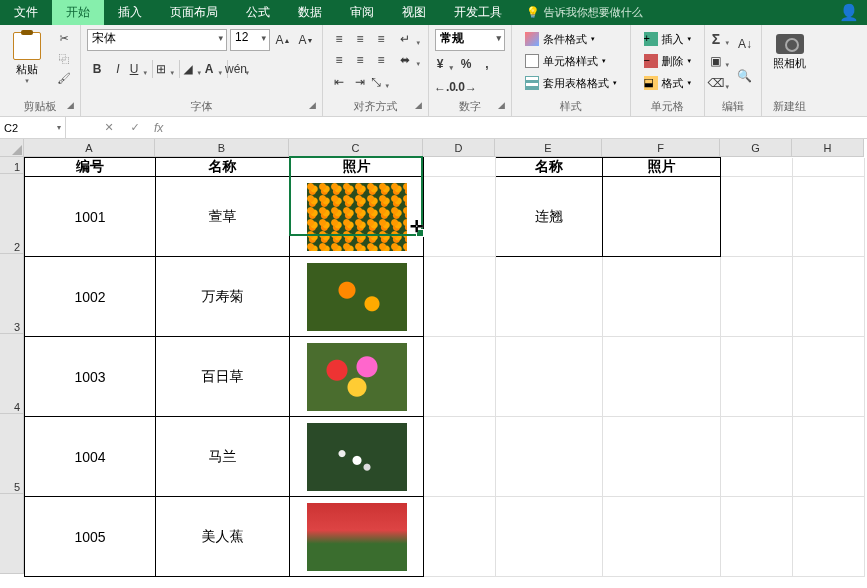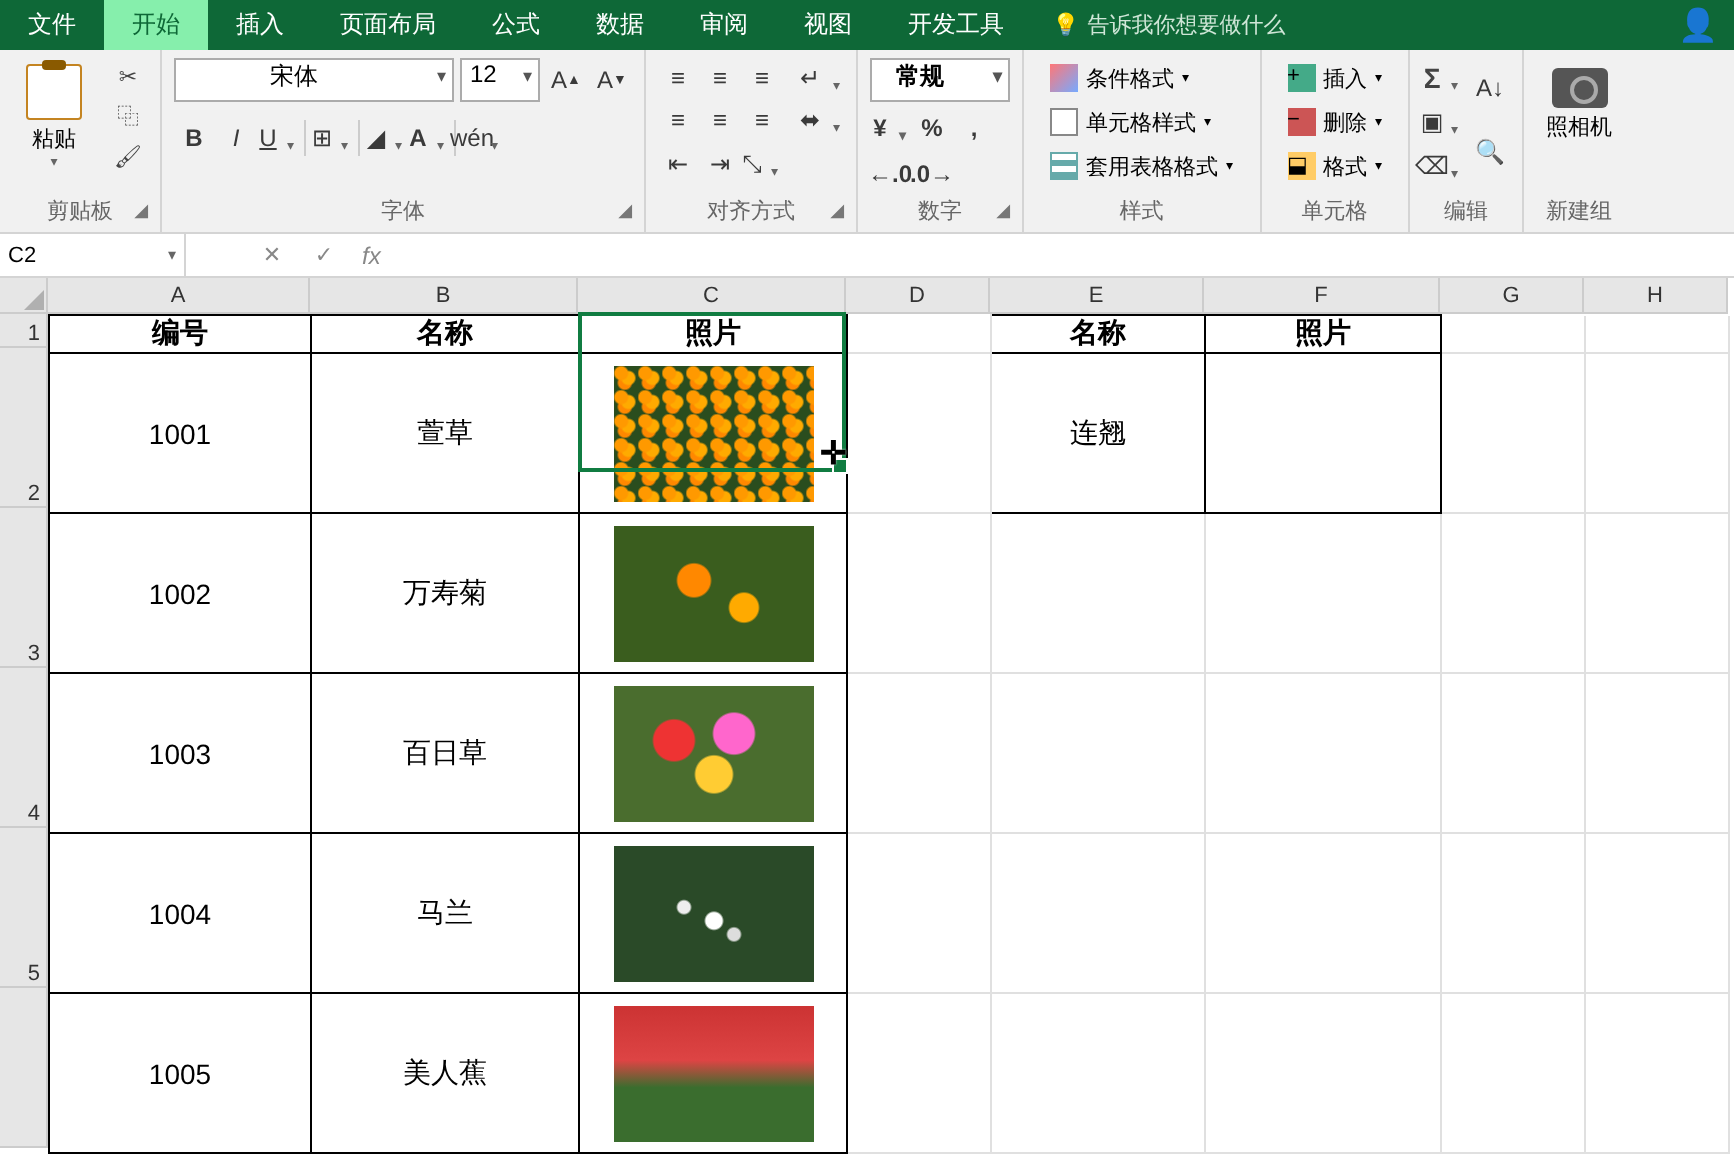--- a/index.html
+++ b/index.html
@@ -17,21 +17,21 @@
 .group-label .dialog-launch { position: absolute; right: 0; bottom: 1px; font-size: 9px; color: #777; cursor: pointer; }
 .group-body { display: flex; gap: 4px; flex: 1; }
 .btn { border: 1px solid transparent; background: transparent; cursor: pointer; }
 .paste-btn { display: flex; flex-direction: column; align-items: center; padding: 2px 6px; }
 .paste-icon { width: 28px; height: 28px; background: #fff; border: 1px solid #c48421; border-radius: 2px; position: relative; }
 .paste-icon::before { content: ""; position: absolute; top: -3px; left: 7px; width: 12px; height: 5px; background: #8a5a00; border-radius: 2px; }
 .small-stack { display: flex; flex-direction: column; gap: 2px; margin-left: 2px; }
 .small-btn { width: 20px; height: 18px; display: flex; align-items: center; justify-content: center; font-size: 11px; color: #444; }
 
 .font-top { display: flex; gap: 3px; align-items: center; margin-bottom: 4px; }
-.select { border: 1px solid #ababab; background: #fff; height: 22px; font-size: 12px; padding: 0 24px 0 4px; position: relative; text-align: center; }
+.select { border: 1px solid #ababab; background: #fff; height: 22px; font-size: 12px; padding: 0 24px 0 4px; position: relative; }
 .select.font-name { width: 140px; }
 .select.font-size { width: 40px; }
 .select::after { content: "▾"; position: absolute; right: 3px; top: 3px; font-size: 9px; color: #555; }
 .mini-btn { width: 20px; height: 20px; border: 1px solid transparent; display: inline-flex; align-items: center; justify-content: center; font-size: 12px; color: #3a3a3a; cursor: pointer; }
 .dd { padding-right: 10px; position: relative; }
 .dd::after { content: "▾"; font-size: 7px; position: absolute; right: 1px; bottom: 1px; color: #666; }
 .font-bot { display: flex; gap: 1px; align-items: center; }
 .color-swatch { display: inline-block; width: 14px; height: 4px; background: #f00; vertical-align: bottom; }
 .color-swatch.yellow { background: #ff0; }
 
@@ -47,21 +47,21 @@
 .cond-icon { background: linear-gradient(135deg,#f77,#7af);} 
 .table-icon { background: repeating-linear-gradient(0deg,#6aa,#6aa 3px,#fff 3px,#fff 6px); border:1px solid #6aa;}
 .cell-icon { background:#fff; border:1px solid #888;}
 .sigma { font-size: 14px; font-weight: bold; color: #444; }
 
 .bigbtn { display: flex; flex-direction: column; align-items: center; gap: 2px; padding: 4px; }
 .camera { width: 28px; height: 20px; background: #555; border-radius: 3px; position: relative; }
 .camera::before { content: ""; position: absolute; left: 9px; top: 4px; width: 10px; height: 10px; border: 2px solid #aaa; border-radius: 50%; }
 
 .namebox-row { height: 22px; border-bottom: 1px solid #d4d4d4; display: flex; align-items: center; }
-.namebox { width: 93px; border-right: 1px solid #d4d4d4; height: 100%; padding: 0 4px; font-size: 11px; display: flex; align-items: center; justify-content: space-between; }
+.namebox { width: 66px; border-right: 1px solid #d4d4d4; height: 100%; padding: 0 4px; font-size: 11px; display: flex; align-items: center; justify-content: space-between; }
 .fxarea { display: flex; align-items: center; flex: 1; }
 .fx-btn { width: 18px; text-align: center; color: #888; font-size: 11px; margin: 0 4px; }
 .fx-symbol { font-style: italic; color: #888; margin: 0 6px; }
 .formula-input { flex: 1; border: none; outline: none; height: 100%; font-size: 12px; padding: 0 4px; }
 
 .sheet { position: relative; overflow: hidden; height: 449px; }
 .corner { position: absolute; left: 0; top: 0; width: 24px; height: 18px; background: #e6e6e6; border-right: 1px solid #ccc; border-bottom: 1px solid #ccc; }
 .corner::after { content: ""; position: absolute; right: 1px; bottom: 1px; border: 5px solid transparent; border-right-color: #b0b0b0; border-bottom-color: #b0b0b0; }
 .colheads { position: absolute; left: 24px; top: 0; height: 18px; display: flex; }
 .ch { background: #e6e6e6; border-right: 1px solid #ccc; border-bottom: 1px solid #ccc; text-align: center; font-size: 11px; line-height: 18px; font-family: Arial; color: #333; }

